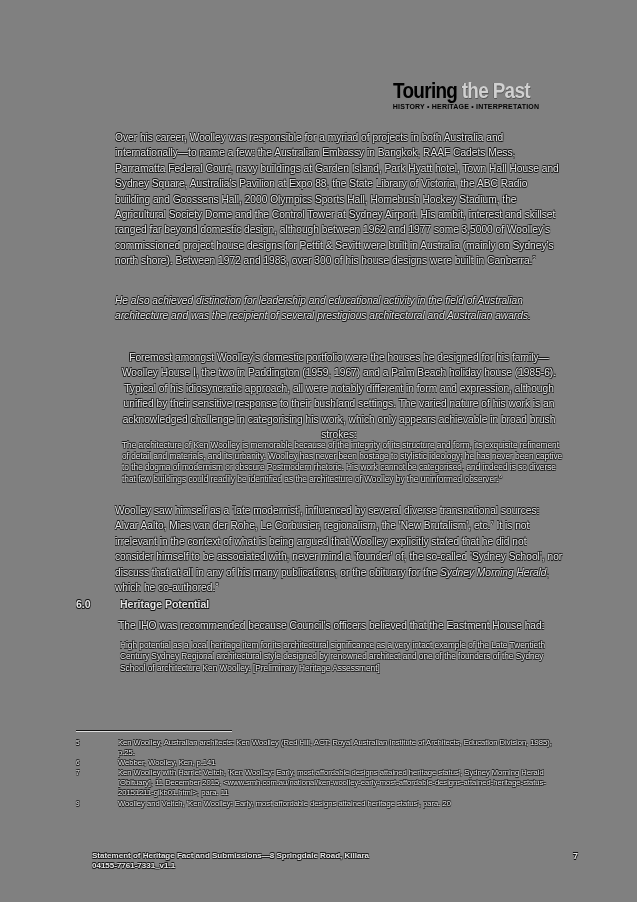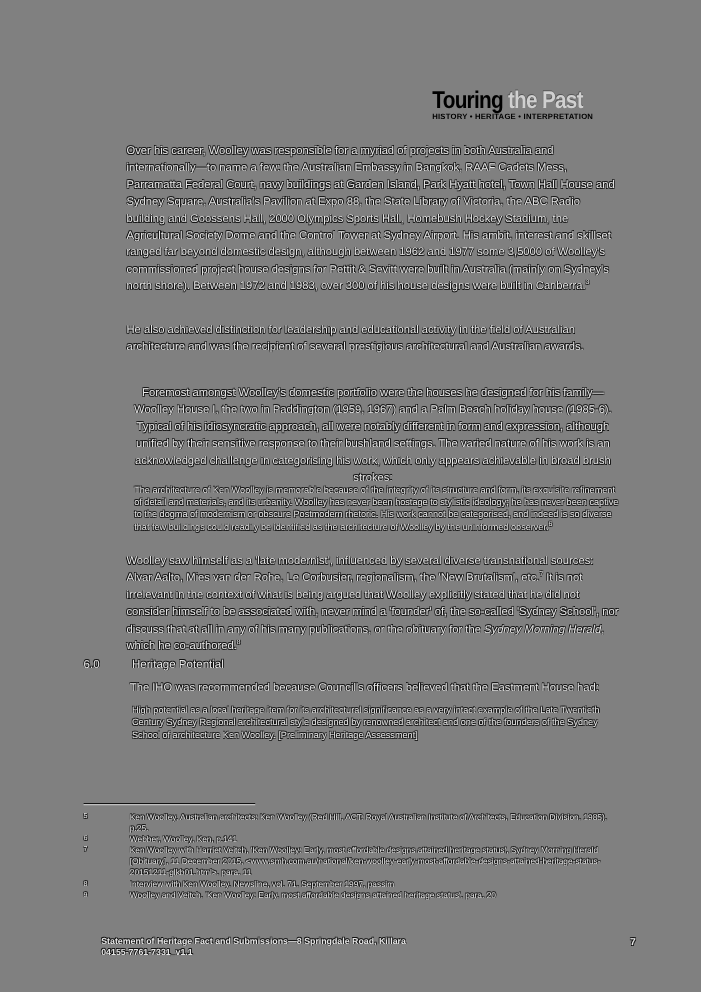--- a/index.html
+++ b/index.html
@@ -52,38 +52,38 @@
     }
     .content {
       position: absolute;
       left: 115px;
       width: 448px;
       font-size: 10.2px;
       line-height: 15.4px;
     }
     p { margin: 0; }
     .para1 { top: 130px; }
-    .para2 { top: 293px; }
+    .para2 { top: 293px; font-style: italic; }
     .para3 { top: 350px; text-align: center; }
     .quote {
       position: absolute;
       left: 122px;
       width: 442px;
       top: 440px;
       font-size: 8.3px;
       line-height: 11.2px;
     }
     .para4 { top: 503px; }
     sup { font-size: 6px; line-height: 0; vertical-align: super; }
     .section-heading {
       position: absolute;
       top: 598px;
       left: 76px;
       font-size: 10.5px;
-      font-weight: normal;
+      font-weight: bold;
       display: flex;
       align-items: flex-end;
     }
     .section-num { width: 44px; }
     .section-intro {
       position: absolute;
       left: 118px;
       top: 620px;
       font-size: 10.2px;
       width: 445px;
@@ -190,24 +190,20 @@
   </div>
   <div class="fn">
     <span class="fn-num">6</span>
     <span class="fn-text">Webber, Woolley, Ken, p.141</span>
   </div>
   <div class="fn">
     <span class="fn-num">7</span>
     <span class="fn-text">Ken Woolley with Harriet Veitch, 'Ken Woolley: Early, most affordable designs attained heritage status', Sydney Morning Herald [Obituary], 11 December 2015, &lt;www.smh.com.au/national/ken-woolley-early-most-affordable-designs-attained-heritage-status-20151211-glkb01.html&gt;, para. 11</span>
   </div>
   <div class="fn">
-    <span class="fn-num">8</span>
-    <span class="fn-text">Interview with Ken Woolley, Newsline, vol. 71, September 1997, passim</span>
-  </div>
-  <div class="fn">
     <span class="fn-num">9</span>
     <span class="fn-text">Woolley and Veitch, 'Ken Woolley: Early, most affordable designs attained heritage status', para. 20</span>
   </div>
 </div>
 
 <div class="footer outlined">
   <div>Statement of Heritage Fact and Submissions—8 Springdale Road, Killara</div>
   <div>04155-7761-7331_v1.1</div>
   <div class="footer-page">7</div>
 </div>

